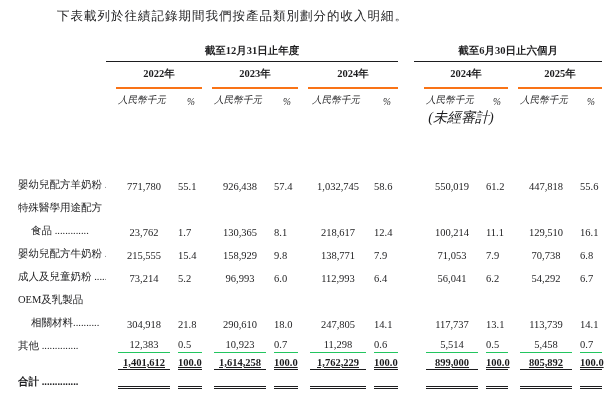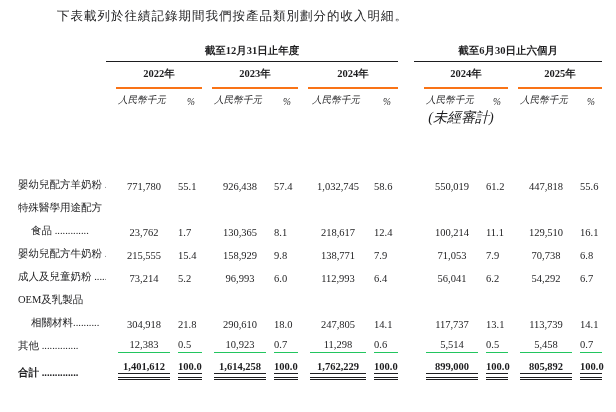--- a/index.html
+++ b/index.html
@@ -72,21 +72,22 @@
   .u {
     display: block;
     border-bottom: 1px solid #22c55e;
     padding-bottom: 2px;
   }
   tr.total-row { font-weight: bold; }
   tr.total-row td { padding-top: 4px; }
   .uu {
     display: block;
     border-bottom: 3px double #1d1d1f;
-    padding-bottom: 3px;
+    padding-bottom: 16px;
+    text-decoration: underline;
   }
   .ui {
     display: block;
     border-bottom: 1px solid #1d1d1f;
     padding-bottom: 1px;
   }
 </style>
 </head>
 <body>
 

